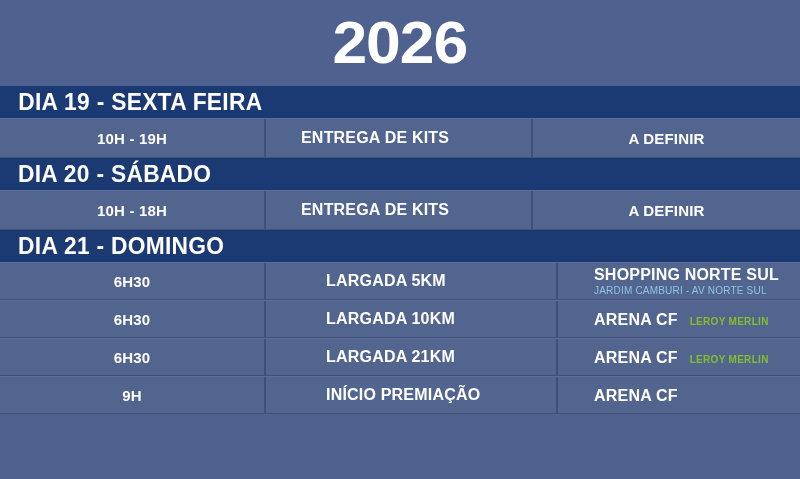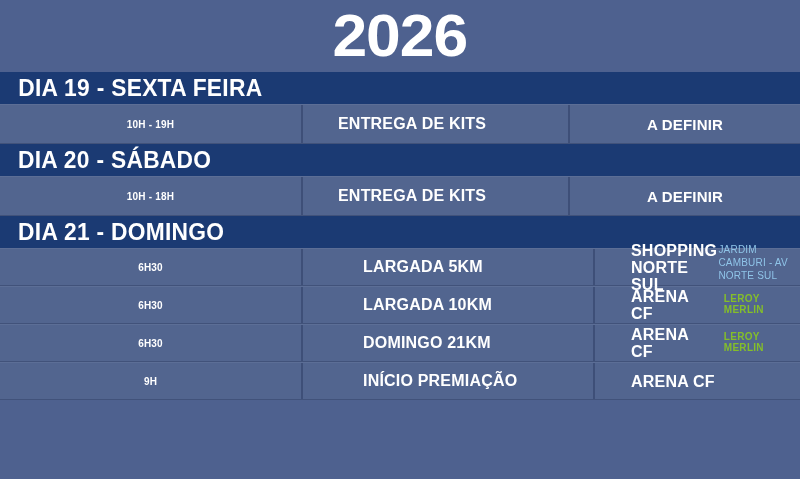--- a/index.html
+++ b/index.html
@@ -7,21 +7,21 @@
     width:800px; height:479px;
     background:#4e618f;
     font-family:"Liberation Sans", sans-serif;
     overflow:hidden;
   }
 
   .poster { width:800px; height:479px; background:#4e618f; position:relative; }
 
   
   .title-band {
-    height:72px;
+    height:86px;
     display:flex; align-items:center; justify-content:center;
     background:#4e618f;
   }
   .title-year {
     color:#ffffff;
     font-size:60px;
     font-weight:bold;
     letter-spacing:-1px;
     line-height:60px;
     transform:scaleX(1.04);
@@ -48,46 +48,46 @@
   .row {
     display:flex;
     height:40px;
     background:#52658f;
     border-bottom:1px solid #41527a;
     border-top:1px solid #5c6e96;
   }
   .row.sun { height:38px;gap:25px; }
 
   .cell-time {
-    width:303px;
+    width:266px;
     display:flex; align-items:center; justify-content:center;
     border-right:2px solid #3e4f78;
     color:#ffffff;
-    font-size:10px;
+    font-size:15px;
     font-weight:bold;
     letter-spacing:0.2px;
   }
   .cell-event {
     width:267px;
     display:flex; align-items:center;
     padding-left:35px;
     border-right:2px solid #3e4f78;
     color:#ffffff;
     font-size:16px;
     font-weight:bold;
     letter-spacing:0.2px;
   }
   .cell-place {
     flex:1;
     display:flex; align-items:center;
     padding-left:11px;
   }
   .cell-place.centered { justify-content:center; padding-left:0; }
 
-  .place-stack { display:flex; flex-direction:row; justify-content:space-between; }
+  .place-stack { display:flex; flex-direction:column; justify-content:space-between; }
   .place-main {
     color:#ffffff;
     font-size:16px;
     font-weight:bold;
     letter-spacing:0.2px;
     line-height:17px;
   }
   .place-sub {
     color:#8fc4e8;
     font-size:10px;
@@ -159,21 +159,21 @@
         <div class="cell-event">LARGADA 10KM</div>
         <div class="cell-place">
           <div class="place-inline">
             <span class="place-main">ARENA CF</span>
             <span class="place-tag">LEROY MERLIN</span>
           </div>
         </div>
       </div>
       <div class="row sun">
         <div class="cell-time">6H30</div>
-        <div class="cell-event">DOMINGO 21KM</div>
+        <div class="cell-event">LARGADA 21KM</div>
         <div class="cell-place">
           <div class="place-inline">
             <span class="place-main">ARENA CF</span>
             <span class="place-tag">LEROY MERLIN</span>
           </div>
         </div>
       </div>
       <div class="row sun">
         <div class="cell-time">9H</div>
         <div class="cell-event">INÍCIO PREMIAÇÃO</div>

